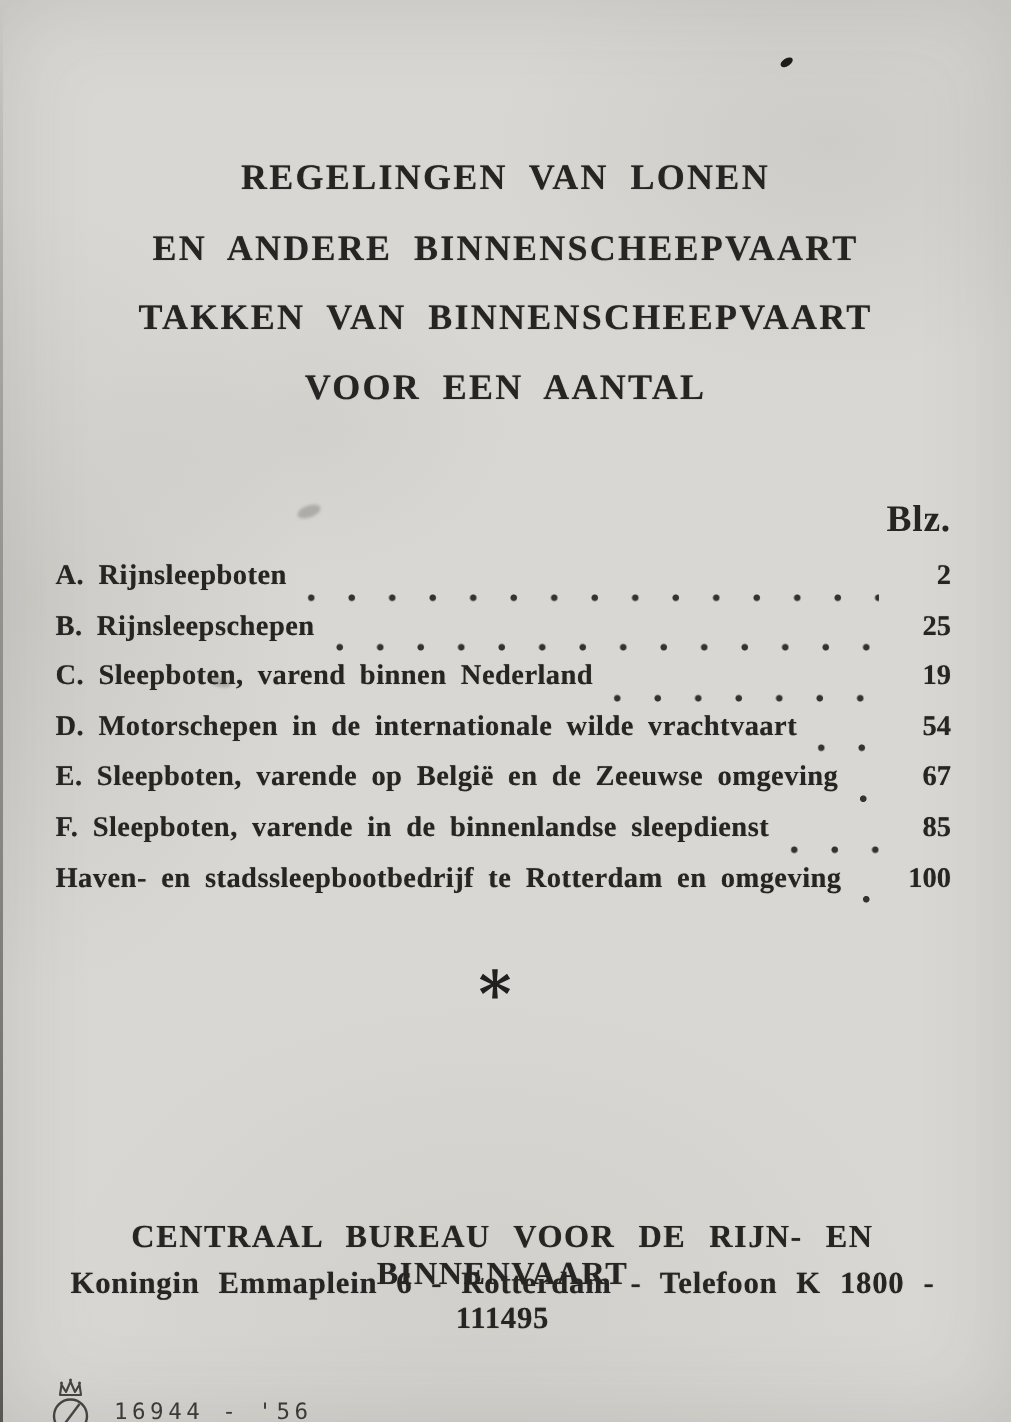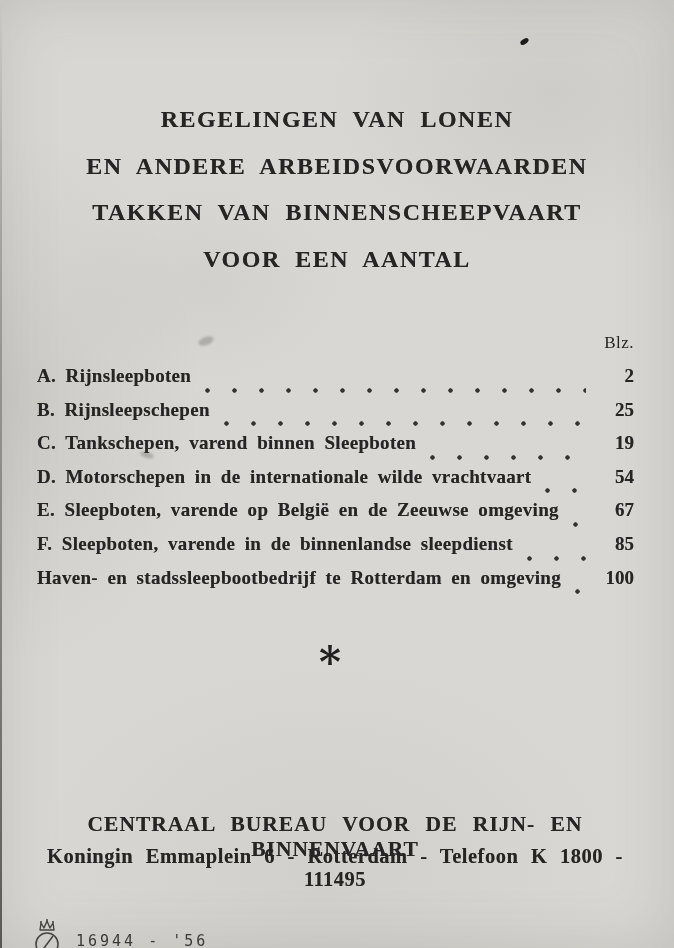--- a/index.html
+++ b/index.html
@@ -47,21 +47,21 @@
     letter-spacing: 1.5px; word-spacing: 7px;
     color: #262523;
     text-shadow: 0 0 0.6px rgba(38,37,35,0.55);
   }
 
   
   .toc {
     position: absolute; left: 37px; right: 40px; top: 333px;
   }
   .toc-header {
-    text-align: right; font-size: 17px; font-weight: normal;
+    text-align: right; font-size: 25px; font-weight: bold;
     margin-bottom: 12px; letter-spacing: 0.5px;
   }
   .toc-row {
     display: flex; align-items: baseline;
     height: 33.6px;
     font-size: 19px; font-weight: bold;
   }
   .toc-label { white-space: nowrap; word-spacing: 4.5px; letter-spacing: 0.3px;
     text-shadow: 0 0 0.5px rgba(38,37,35,0.5); font-family: Liberation Serif, serif; }
   .toc-leader {
@@ -114,40 +114,40 @@
 
 <div class="page">
 
   <div class="edge-left"></div>
   <div class="speck speck-top"></div>
   <div class="smudge smudge-a"></div>
   <div class="smudge smudge-b"></div>
 
   <div class="title-block">
     <div class="title-line">REGELINGEN VAN LONEN</div>
-    <div class="title-line">EN ANDERE ARBEIDSVOORWAARDEN</div>
+    <div class="title-line">EN ANDERE BINNENSCHEEPVAART</div>
     <div class="title-line">TAKKEN VAN BINNENSCHEEPVAART</div>
     <div class="title-line">VOOR EEN AANTAL</div>
   </div>
 
   <div class="toc">
     <div class="toc-header">Blz.</div>
 
     <div class="toc-row">
       <span class="toc-label">A. Rijnsleepboten</span>
       <span class="toc-leader"></span>
       <span class="toc-page">2</span>
     </div>
     <div class="toc-row">
       <span class="toc-label">B. Rijnsleepschepen</span>
       <span class="toc-leader"></span>
       <span class="toc-page">25</span>
     </div>
     <div class="toc-row">
-      <span class="toc-label">C. Tankschepen, varend binnen Sleepboten</span>
+      <span class="toc-label">C. Sleepboten, varend binnen Nederland</span>
       <span class="toc-leader"></span>
       <span class="toc-page">19</span>
     </div>
     <div class="toc-row">
       <span class="toc-label">D. Motorschepen in de internationale wilde vrachtvaart</span>
       <span class="toc-leader"></span>
       <span class="toc-page">54</span>
     </div>
     <div class="toc-row">
       <span class="toc-label">E. Sleepboten, varende op België en de Zeeuwse omgeving</span>

